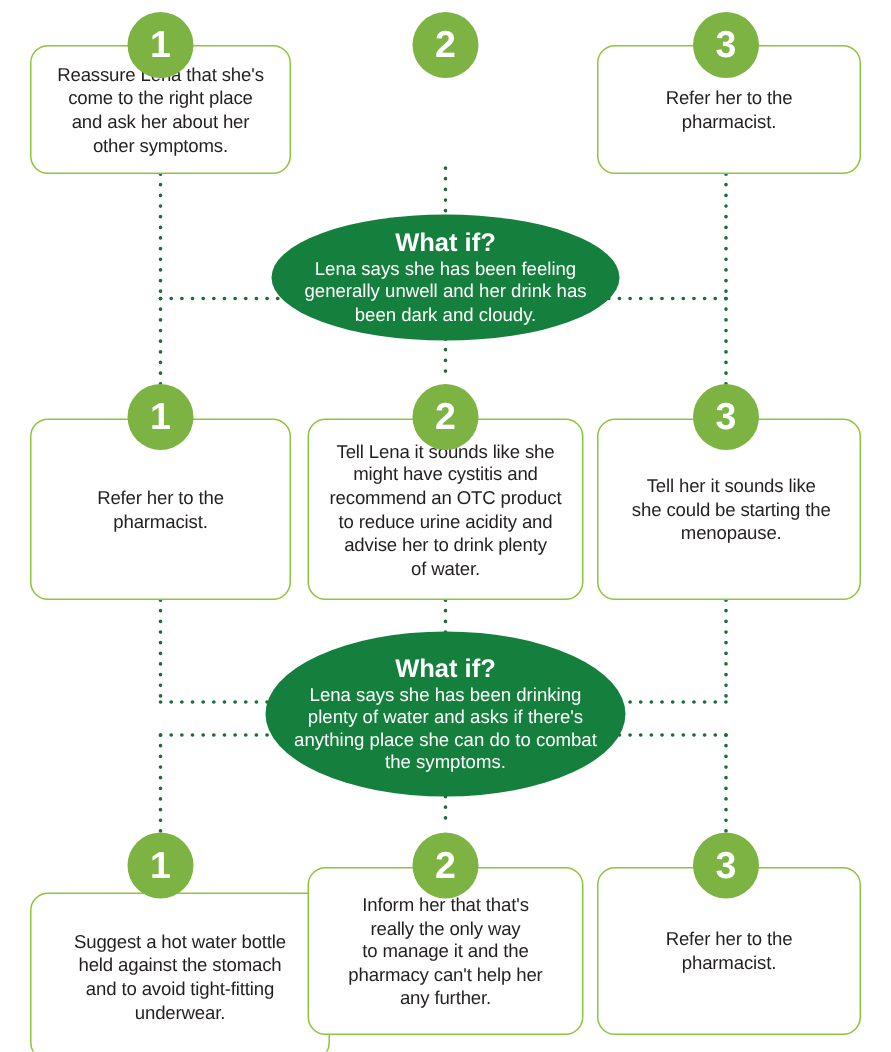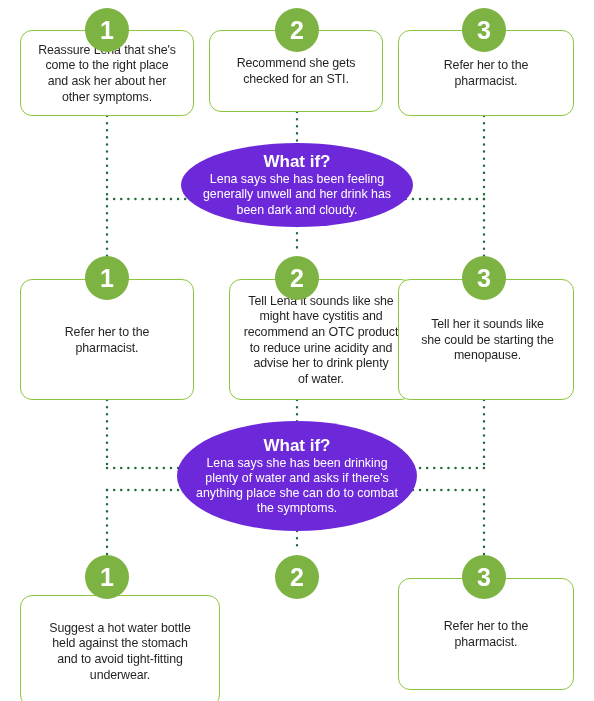--- a/index.html
+++ b/index.html
@@ -70,21 +70,21 @@
     font-size: 25px;
     font-weight: bold;
     line-height: 1;
   }
 
   
   .whatif {
     position: absolute;
     z-index: 5;
     border-radius: 50%;
-    background: #6d28d9;
+    background: #15803d;
     color: #ffffff;
     display: flex;
     flex-direction: column;
     align-items: center;
     justify-content: center;
     text-align: center;
     box-sizing: border-box;
   }
   .whatif .whatif-title {
     font-size: 17px;
@@ -133,24 +133,20 @@
   </svg>
 
   <div class="card" style="left:20px; top:30px; width:174px; height:86px;">
     <div class="card-text">Reassure Lena that she's
 come to the right place
 and ask her about her
 other symptoms.</div>
   </div>
   <div class="badge" style="left:85px; top:8px;">1</div>
 
-  <div class="card" style="left:209px; top:30px; width:174px; height:82px;">
-    <div class="card-text">Recommend she gets
-checked for an STI.</div>
-  </div>
   <div class="badge" style="left:275px; top:8px;">2</div>
 
   <div class="card" style="left:398px; top:30px; width:176px; height:86px;">
     <div class="card-text">Refer her to the
 pharmacist.</div>
   </div>
   <div class="badge" style="left:462px; top:8px;">3</div>
 
   <div class="whatif" style="left:181px; top:143px; width:232px; height:84px;">
     <div class="whatif-title">What if?</div>
@@ -158,21 +154,21 @@
 generally unwell and her drink has
 been dark and cloudy.</div>
   </div>
 
   <div class="card" style="left:20px; top:279px; width:174px; height:121px;">
     <div class="card-text">Refer her to the
 pharmacist.</div>
   </div>
   <div class="badge" style="left:85px; top:256px;">1</div>
 
-  <div class="card" style="left:205px; top:279px; width:184px; height:121px;margin-left:24px;">
+  <div class="card" style="left:205px; top:279px; width:184px; height:121px;">
     <div class="card-text">Tell Lena it sounds like she
 might have cystitis and
 recommend an OTC product
 to reduce urine acidity and
 advise her to drink plenty
 of water.</div>
   </div>
   <div class="badge" style="left:275px; top:256px;">2</div>
 
   <div class="card" style="left:398px; top:279px; width:176px; height:121px;padding-left:12px;">
@@ -191,20 +187,27 @@
   </div>
 
   <div class="card" style="left:20px; top:595px; width:200px; height:112px;">
     <div class="card-text">Suggest a hot water bottle
 held against the stomach
 and to avoid tight-fitting
 underwear.</div>
   </div>
   <div class="badge" style="left:85px; top:555px;">1</div>
 
+  <div class="card" style="left:205px; top:578px; width:184px; height:112px;">
+    <div class="card-text">Inform her that that's
+really the only way
+to manage it and the
+pharmacy can't help her
+any further.</div>
+  </div>
   <div class="badge" style="left:275px; top:555px;">2</div>
 
   <div class="card" style="left:398px; top:578px; width:176px; height:112px;">
     <div class="card-text">Refer her to the
 pharmacist.</div>
   </div>
   <div class="badge" style="left:462px; top:555px;">3</div>
 
 </div>
 

